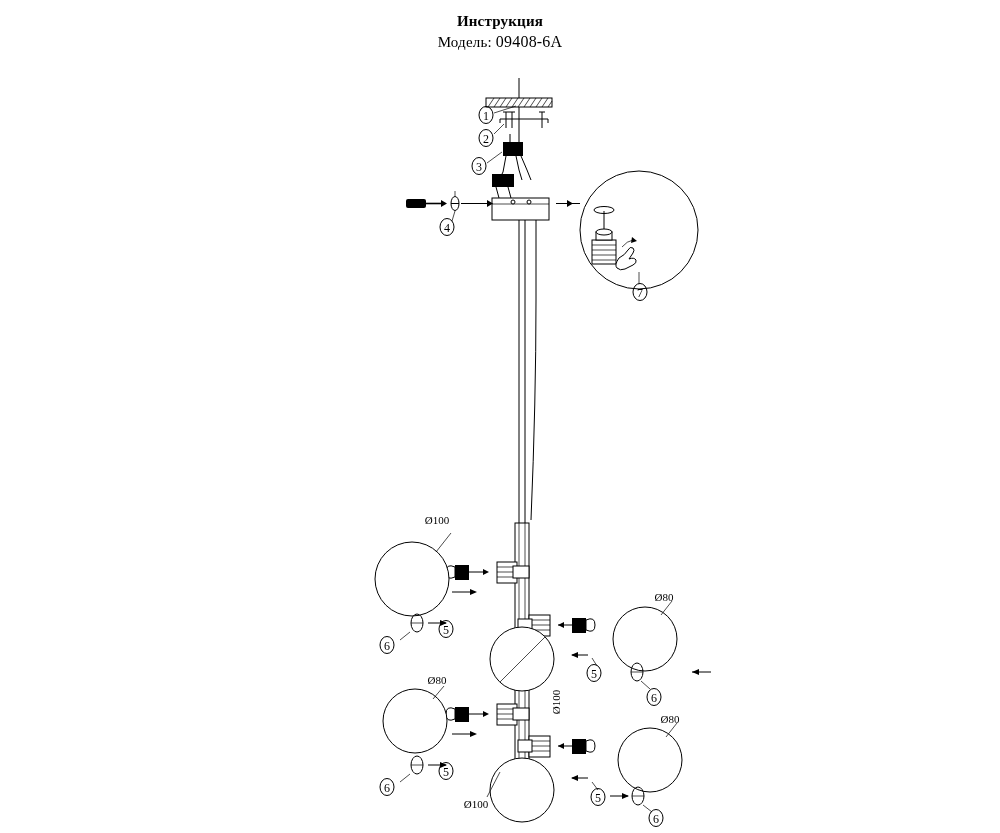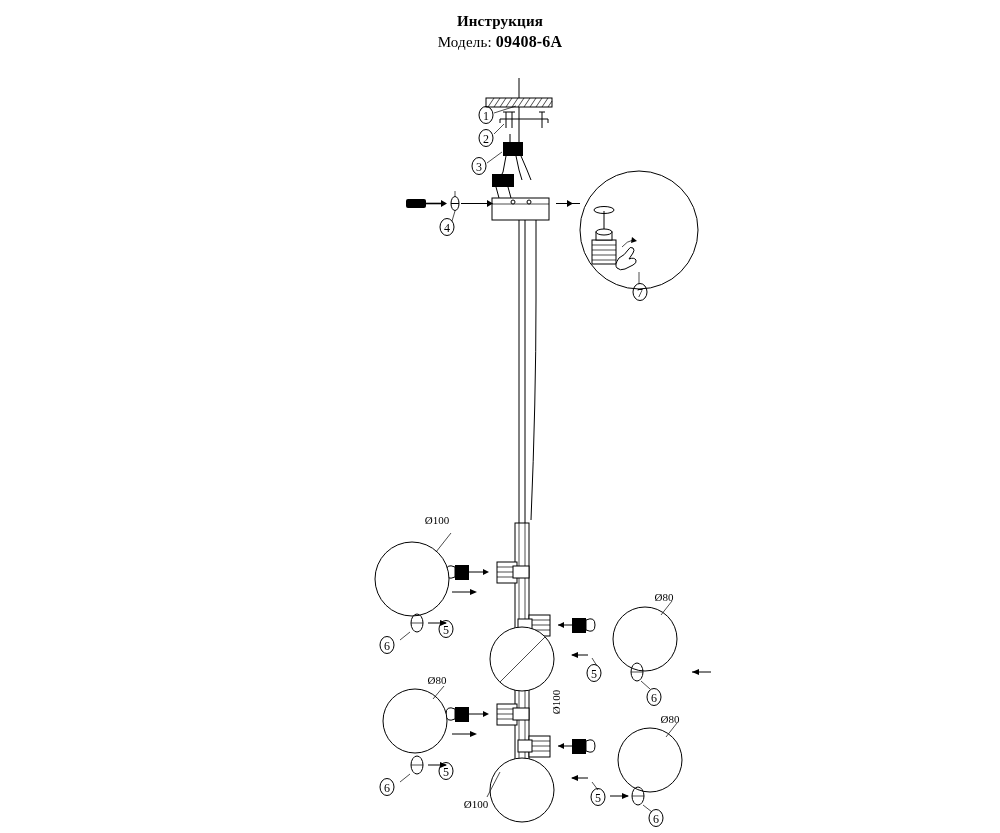--- a/index.html
+++ b/index.html
@@ -33,21 +33,21 @@
     font-size: 15px;
     font-weight: bold;
     letter-spacing: 0.2px;
   }
   .title-line2 {
     font-size: 15px;
     font-weight: bold;
     letter-spacing: 0.2px;
   }
   .title-line2 .model-label { font-weight: normal; }
-  .title-line2 .model-value { font-weight: bold; font-size: 16px; }
+  .title-line2 .model-value { font-weight: normal; font-size: 16px; }
 
   svg#drawing {
     position: absolute;
     left: 0;
     top: 0;
     width: 1000px;
     height: 833px;
   }
   .ln { stroke: #000; fill: none; stroke-width: 1; }
   .ln-thin { stroke: #000; fill: none; stroke-width: 0.7; }

